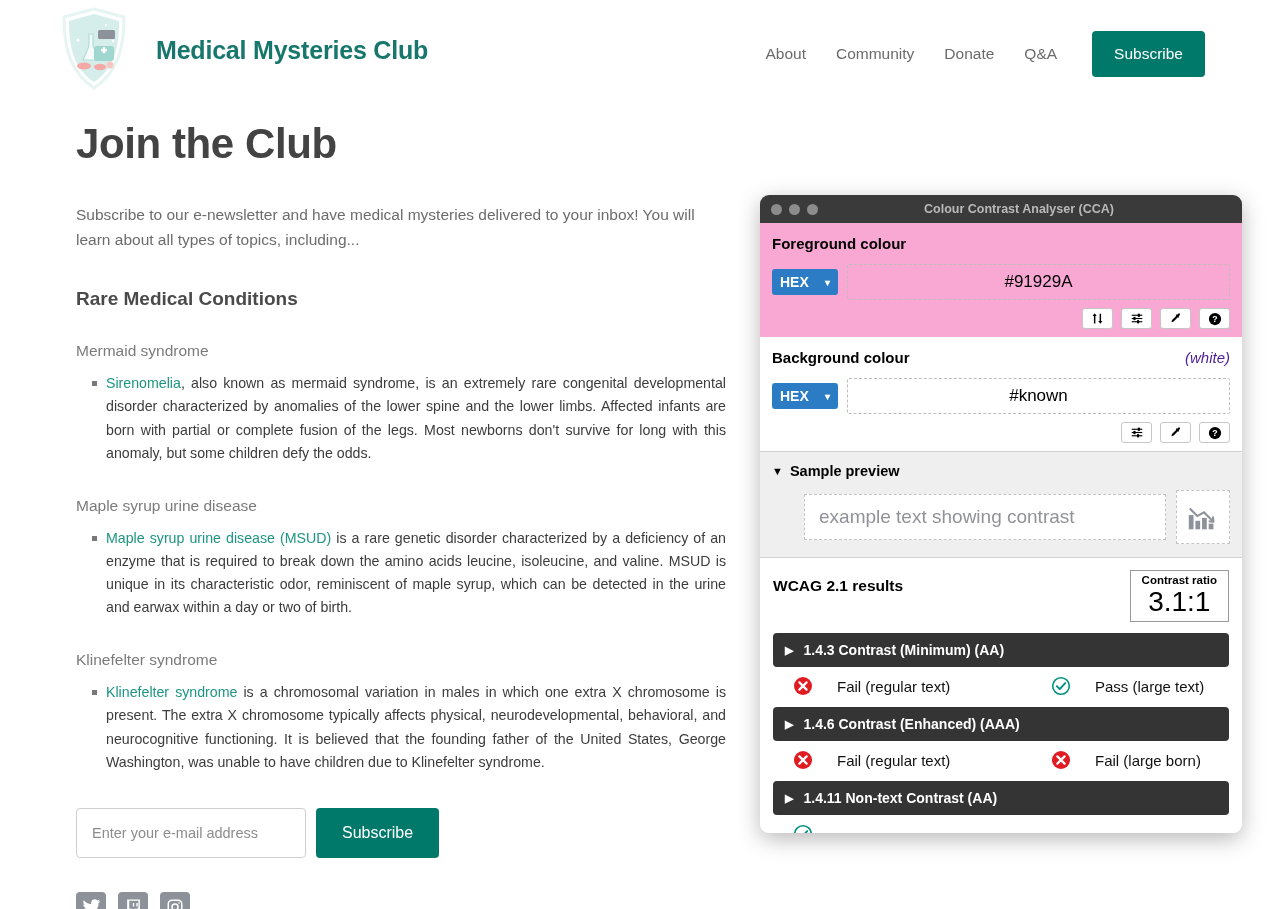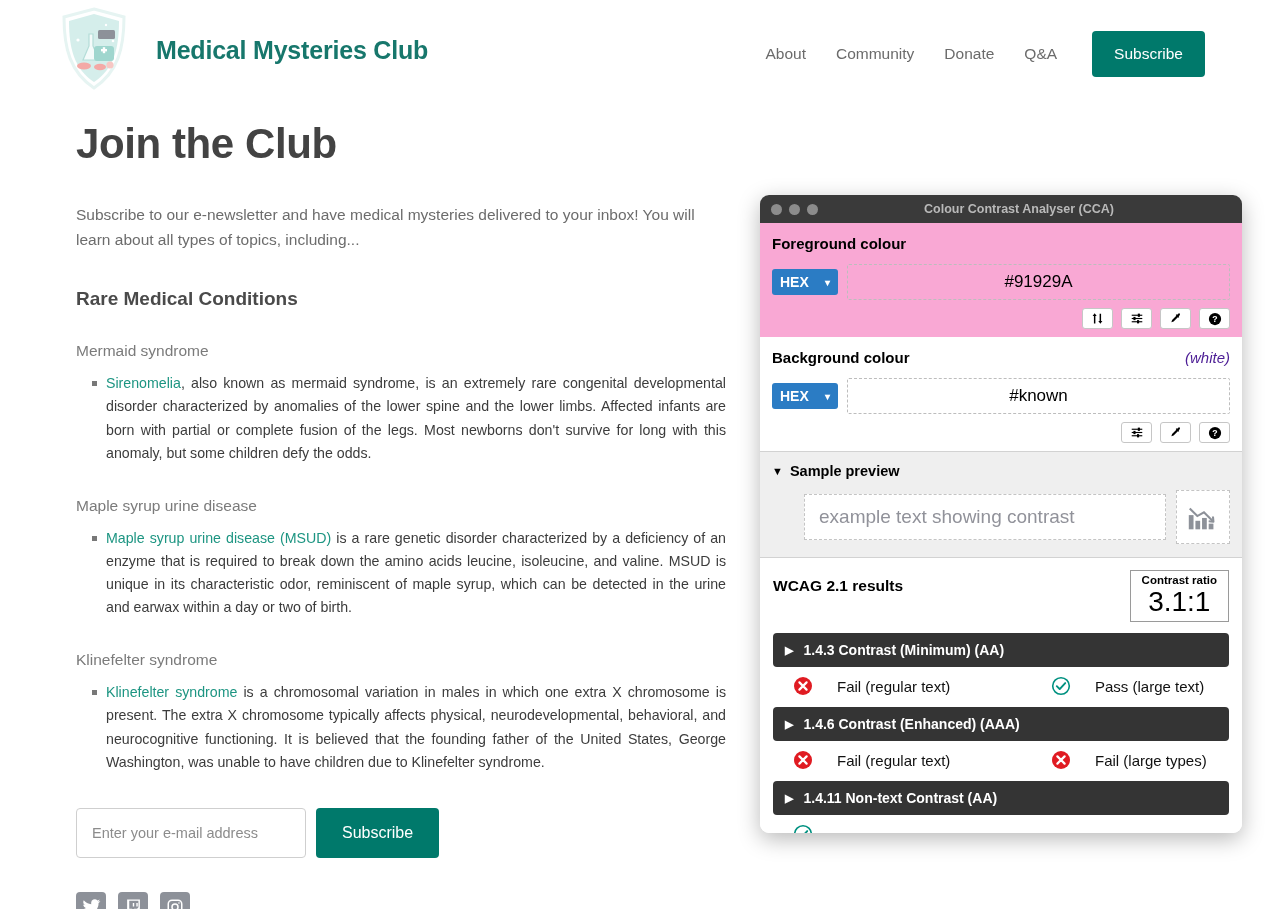--- a/index.html
+++ b/index.html
@@ -416,21 +416,21 @@
               <circle cx="10" cy="10" r="9" fill="#e01b22"></circle>
               <path d="M6.4 6.4 13.6 13.6M13.6 6.4 6.4 13.6" stroke="#fff" stroke-width="2.2" stroke-linecap="round"></path>
             </svg>
           <span>Fail (regular text)</span>
         </div>
         <div class="result-item">
           <svg class="badge-fail" viewBox="0 0 20 20">
               <circle cx="10" cy="10" r="9" fill="#e01b22"></circle>
               <path d="M6.4 6.4 13.6 13.6M13.6 6.4 6.4 13.6" stroke="#fff" stroke-width="2.2" stroke-linecap="round"></path>
             </svg>
-          <span>Fail (large types)</span>
+          <span>Fail (large born)</span>
         </div>
       </div>
 
       <div class="criterion-bar">
         <span class="tri-right">▶</span>
         <span>1.4.11 Non-text Contrast (AA)</span>
       </div>
       <div class="result-row">
         <div class="result-item">
           <svg class="badge-pass" viewBox="0 0 20 20">

